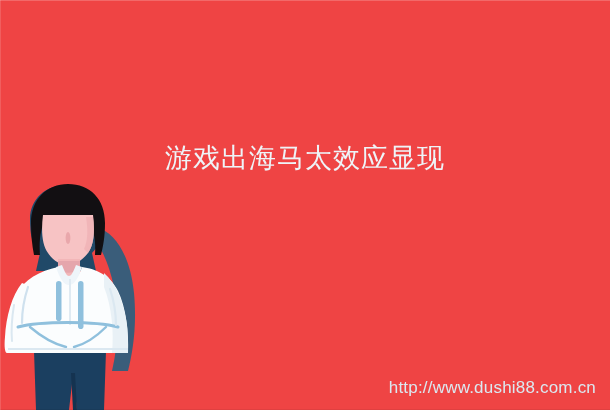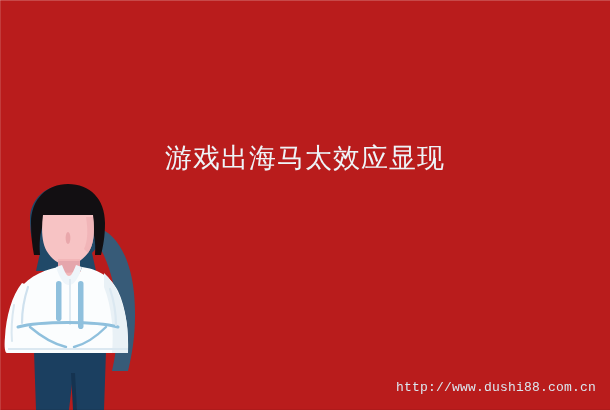--- a/index.html
+++ b/index.html
@@ -5,21 +5,21 @@
   html, body {
     margin: 0;
     padding: 0;
     background: #ffffff;
   }
   #canvas {
     position: relative;
     width: 610px;
     height: 410px;
     overflow: hidden;
-    background: #b91c1c;
+    background: #ef4444;
     font-family: "Liberation Sans", "DejaVu Sans", sans-serif;
   }
   
   #edge-highlight {
     position: absolute;
     left: 0; top: 0;
     width: 610px; height: 410px;
     box-shadow: inset 0 1px 0 rgba(255,255,255,0.20),
                 inset 1px 0 0 rgba(255,255,255,0.14),
                 inset 0 -1px 0 rgba(0,0,0,0.06);
@@ -41,25 +41,25 @@
     font-family: "DejaVu Sans", "Liberation Sans", sans-serif;
     white-space: nowrap;
     z-index: 30;
   }
 
   
   #watermark {
     position: absolute;
     right: 14px;
     bottom: 14px;
-    font-size: 13px;
+    font-size: 17px;
     line-height: 16px;
     color: #dbe8f0;
     letter-spacing: 0.2px;
-    font-family: Liberation Mono, monospace;
+    font-family: Liberation Sans, sans-serif;
     z-index: 30;
     text-align: right;
   }
 
   
   #illustration {
     position: absolute;
     left: 0;
     bottom: 0;
     width: 160px;

